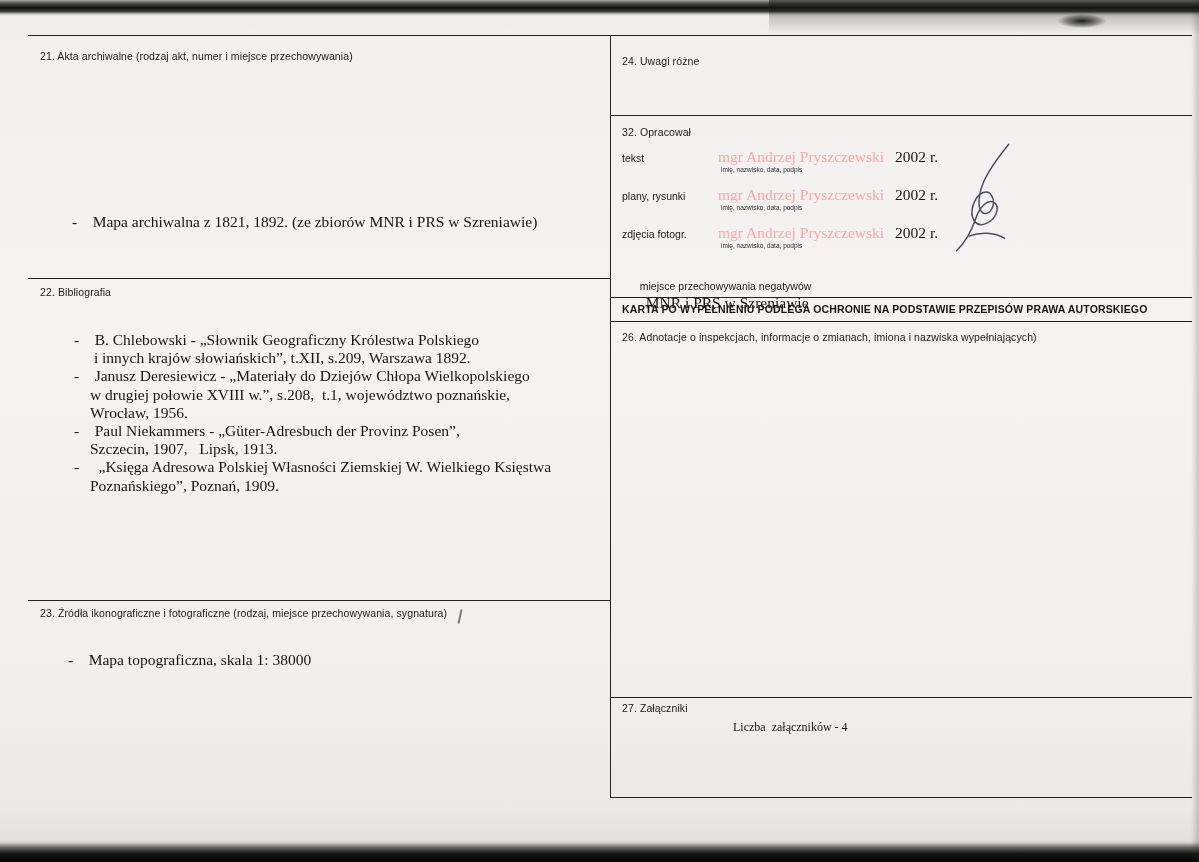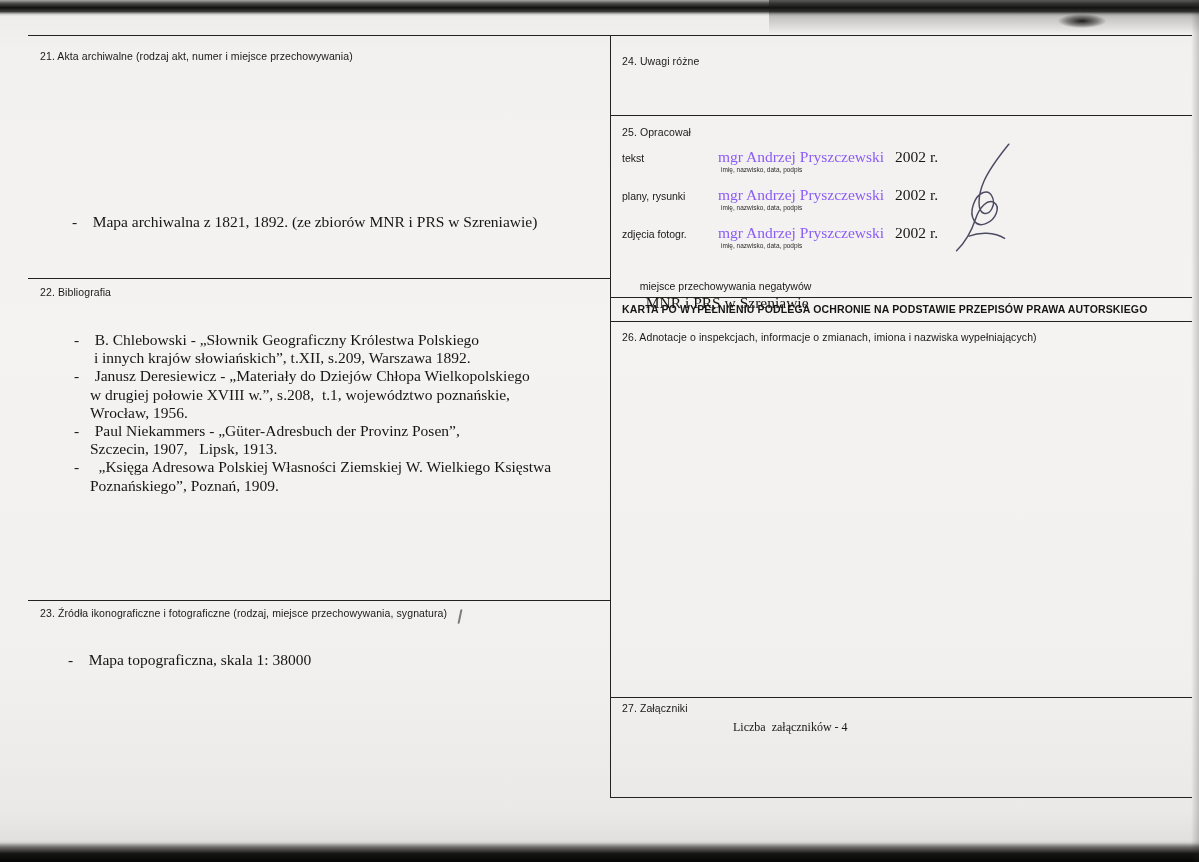--- a/index.html
+++ b/index.html
@@ -83,21 +83,21 @@
   .bib-item { white-space:pre-wrap; text-indent:-16px; }
 
   .op-row { position:absolute; left:622px; width:430px; height:34px; }
   .op-row-1 { top:148px; } .op-row-2 { top:186px; } .op-row-3 { top:224px; }
   .op-row .lbl {
     position:absolute; left:0; top:4px;
     font-family:"Liberation Sans", sans-serif; font-size:10.5px; color:#191917;
   }
   .op-row .name {
     position:absolute; left:96px; top:0;
-    font-family:"Liberation Serif", serif; font-size:15.5px; color:#8b5cf6; white-space:pre;
+    font-family:"Liberation Serif", serif; font-size:15.5px; color:#fca5a5; white-space:pre;
   }
   .op-row .cap {
     position:absolute; left:99px; top:18px;
     font-family:"Liberation Sans", sans-serif; font-size:6.5px; color:#2e2c2a; white-space:pre;
   }
   .op-row .yr {
     position:absolute; left:273px; top:0;
     font-family:"Liberation Serif", serif; font-size:15.5px; color:#171511; white-space:pre;
   }
 
@@ -162,21 +162,21 @@
     <div class="bib-item">-     „Księga Adresowa Polskiej Własności Ziemskiej W. Wielkiego Księstwa
 Poznańskiego”, Poznań, 1909.</div>
   </div>
 
   <div class="flabel s23-label">23. Źródła ikonograficzne i fotograficzne (rodzaj, miejsce przechowywania, sygnatura)</div>
   <div class="entry s23-entry">-    Mapa topograficzna, skala 1: 38000</div>
   <div class="pen-tick"></div>
 
   <div class="flabel s24-label">24. Uwagi różne</div>
 
-  <div class="flabel s25-label">25. Opracował</div>
+  <div class="flabel s25-label">32. Opracował</div>
 
   <div class="op-row op-row-1">
     <span class="lbl">tekst</span>
     <span class="name">mgr Andrzej Pryszczewski</span>
     <span class="cap">imię, nazwisko, data, podpis</span>
     <span class="yr">2002 r.</span>
   </div>
   <div class="op-row op-row-2">
     <span class="lbl">plany, rysunki</span>
     <span class="name">mgr Andrzej Pryszczewski</span>

